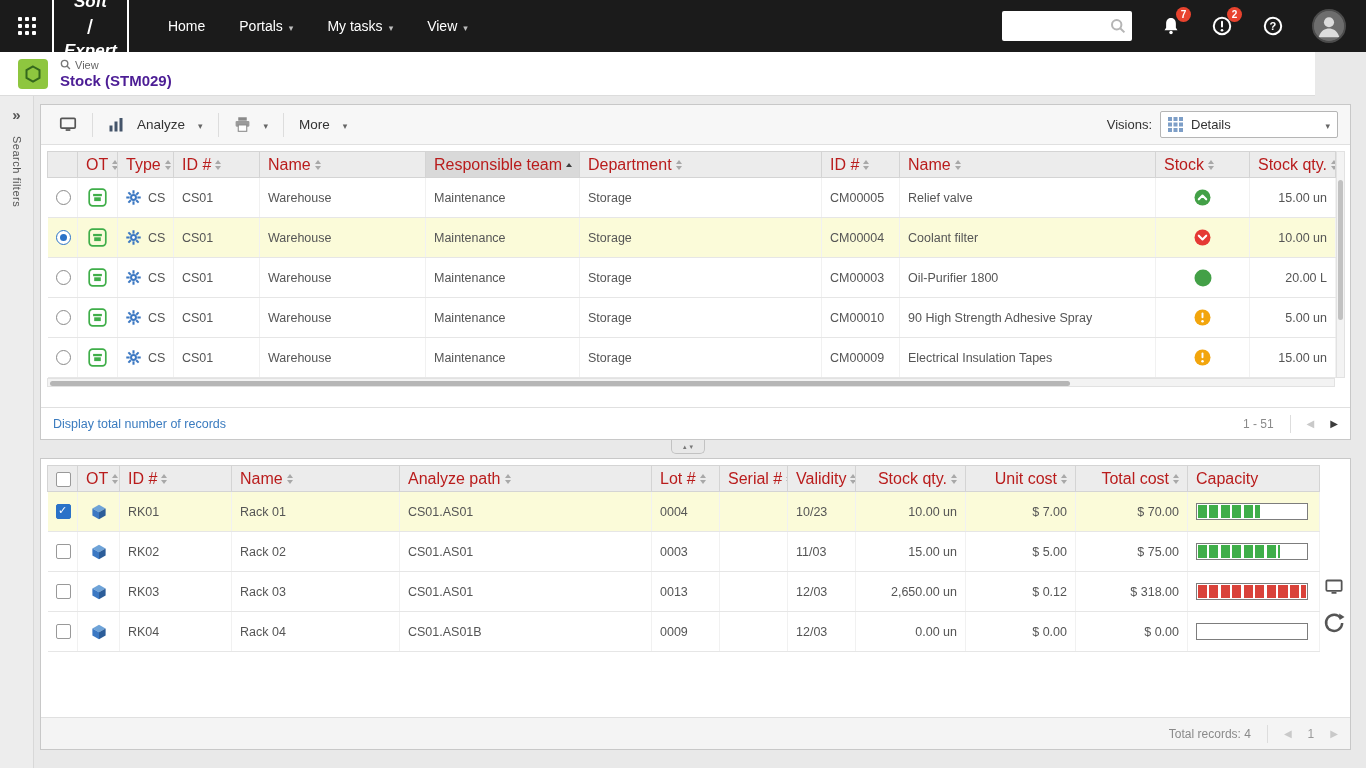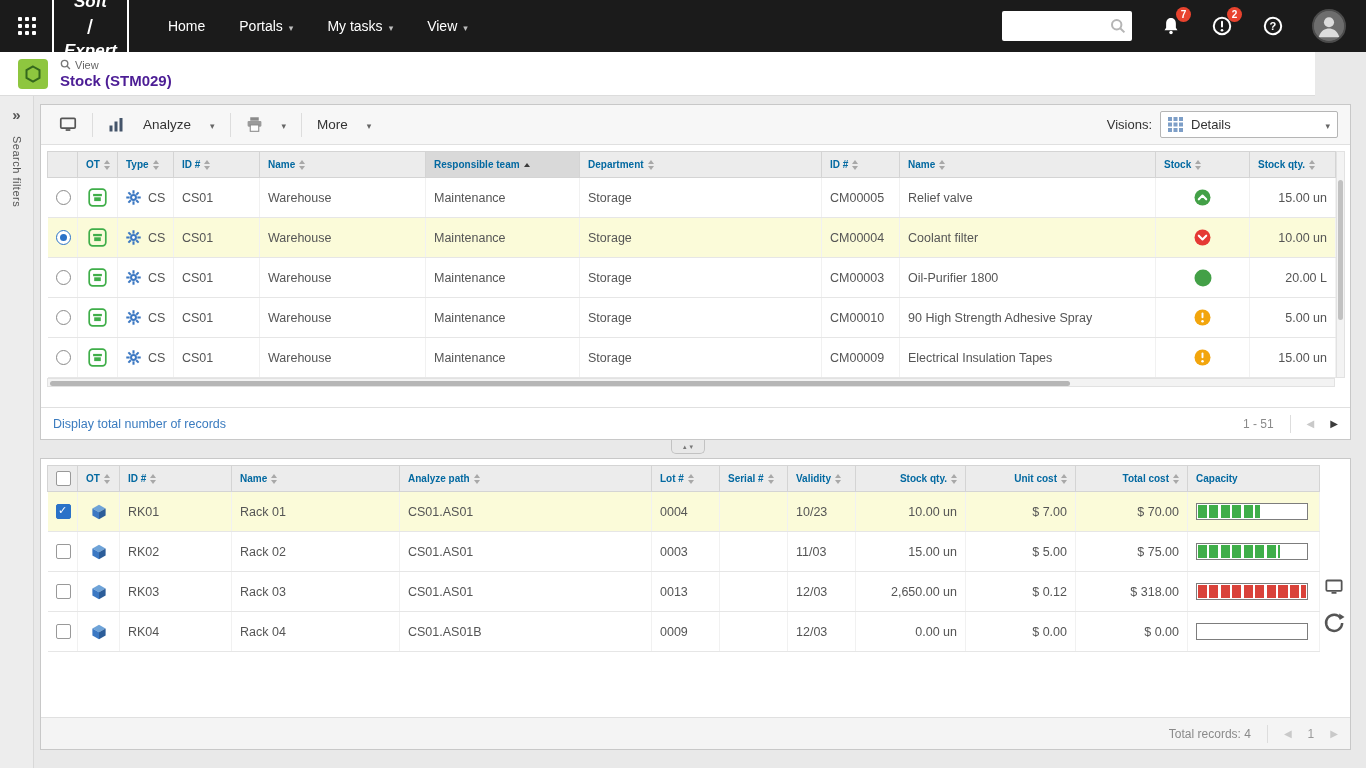--- a/index.html
+++ b/index.html
@@ -40,36 +40,36 @@
   .expander::after{ content:"»"; font-size:15px; font-weight:bold; color:#555;}
   .filter-label{ writing-mode:vertical-rl; font-size:11px; color:#555; letter-spacing:.5px;}
 
   
   .panel{ position:absolute; background:#fff; border:1px solid #c8c8c8; }
   .panel-top{ left:40px; top:104px; width:1311px; height:336px;}
   .panel-bottom{ left:40px; top:458px; width:1311px; height:292px;}
 
   
   .toolbar{ height:40px; display:flex; align-items:center; padding:0 6px; border-bottom:1px solid #e0e0e0; background:#f7f7f7;}
-  .tb-btn{ display:flex; align-items:center; gap:19px; background:none; border:none; font-size:13.5px; color:#333;
+  .tb-btn{ display:flex; align-items:center; gap:13px; background:none; border:none; font-size:13.5px; color:#333;
     padding:0 12px; height:30px; cursor:pointer; font-family:inherit;}
   .caret::after{ content:"▾"; font-size:9px; color:#666;}
   .tb-sep{ width:1px; height:24px; background:#ddd; margin:0 3px;}
   .visions-wrap{ margin-left:auto; display:flex; align-items:center; gap:8px; padding-right:6px;}
   .visions-label{ font-size:13px; color:#333;}
   .visions-select{ width:178px; height:27px; border:1px solid #b5b5b5; border-radius:2px; background:#fff;
     display:flex; align-items:center; gap:8px; padding:0 7px; font-size:13px; color:#333; cursor:pointer;}
   .visions-select .caret{ margin-left:auto;}
 
   
   .table-zone{ position:relative; margin:6px 6px 0 6px;}
   table.grid{ border-collapse:collapse; table-layout:fixed;}
   th.ghead{ height:22px; background:#ececec; border:1px solid #d4d4d4; font-size:12px; color:#333; text-align:center; font-weight:bold;}
-  th.col{ height:26px; background:#ececec; border:1px solid #d4d4d4; font-size:10px; color:#0369a1; text-align:left;
-    padding:0 8px; font-weight:bold; white-space:nowrap; overflow:hidden; cursor:pointer;}
+  th.col{ height:26px; background:#ececec; border:1px solid #d4d4d4; font-size:16px; color:#b91c1c; text-align:left;
+    padding:0 8px; font-weight:normal; white-space:nowrap; overflow:hidden; cursor:pointer;}
   th.col.sorted{ background:#d9d9d9;}
   th.col.num{ text-align:right;}
   th.col.center{ text-align:center;}
   td{ height:40px; border-bottom:1px solid #e6e6e6; border-right:1px solid #f1f1f1; padding:0 8px;
     font-size:12.5px; color:#555; white-space:nowrap; overflow:hidden; background:#fff;}
   tr.sel td{ background:#fbfbd9;}
   td.center{ text-align:center;}
   td.num{ text-align:right;}
   .type-cell{ display:flex; align-items:center; gap:7px;}
   .th-lab{ margin-right:4px;}

